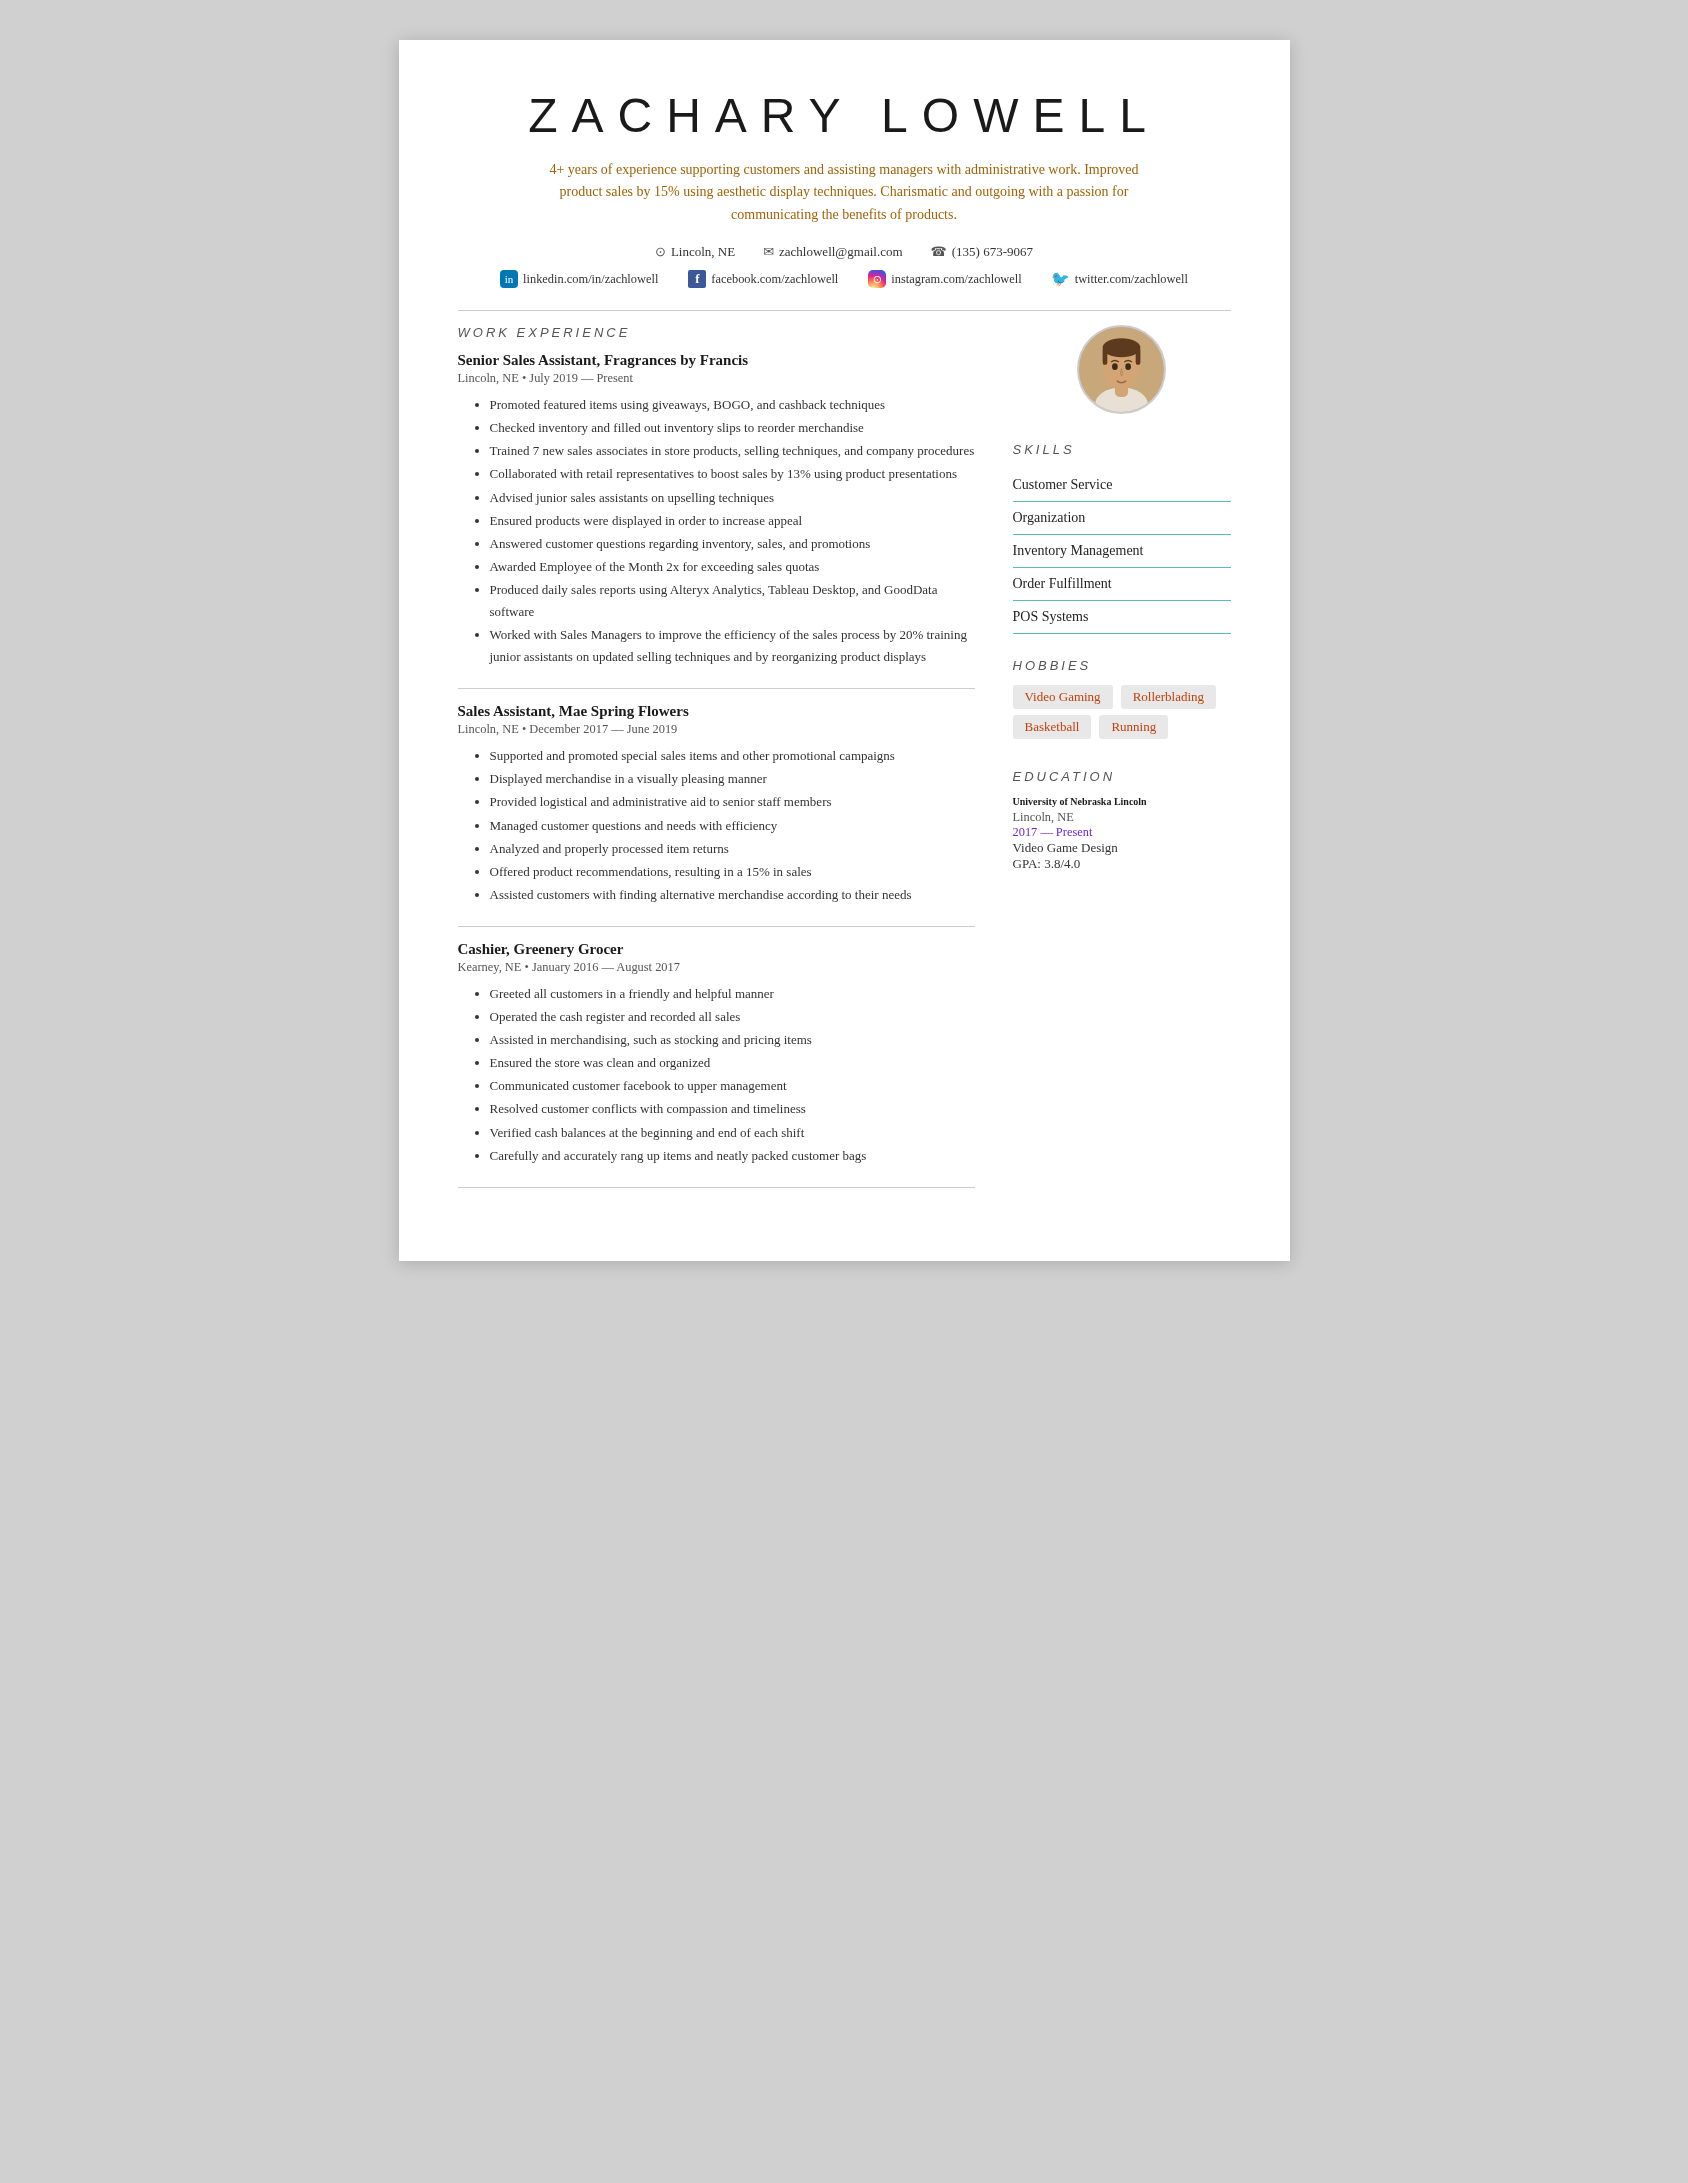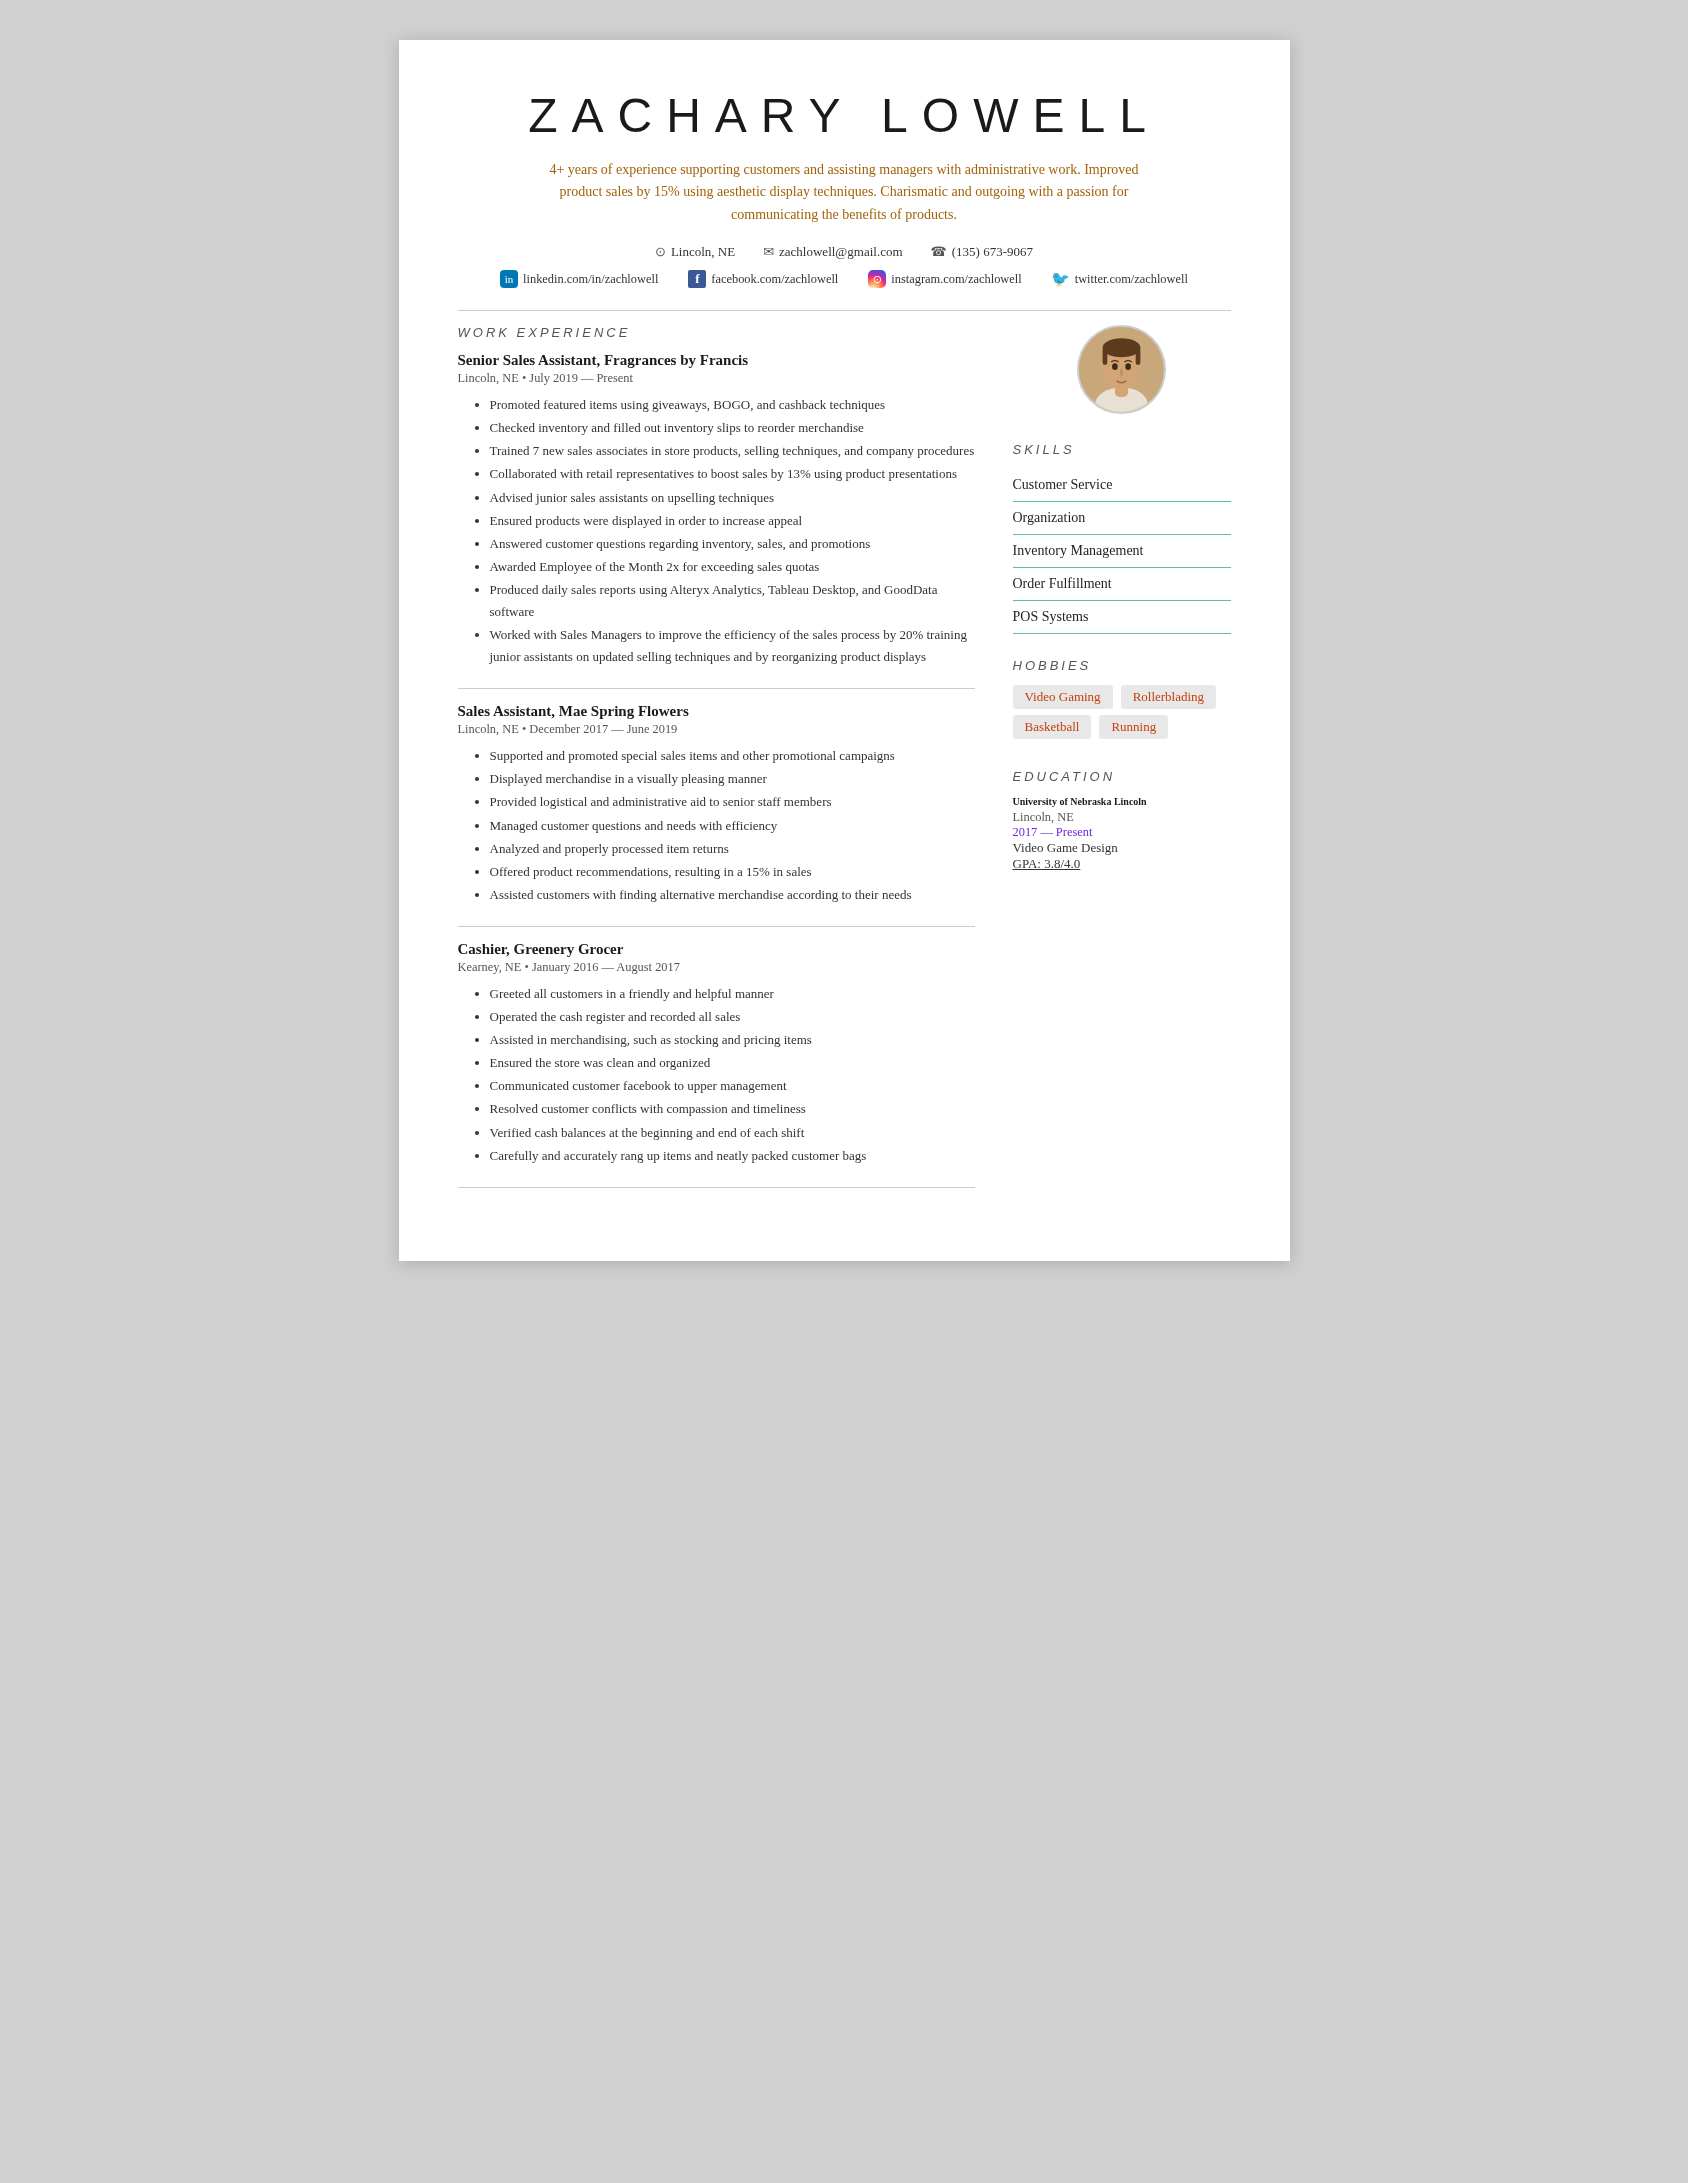--- a/index.html
+++ b/index.html
@@ -195,21 +195,20 @@
       font-size: 12.4px;
       color: #6d28d9;
     }
     .edu-major {
       font-size: 13px;
       color: #333;
     }
     .edu-gpa {
       font-size: 13px;
       color: #333;
-      text-decoration: underline;
     }
   </style>
 </head>
 <body>
 
 <div class="resume-paper">
 
   <div class="header">
     <div class="header-name">ZACHARY LOWELL</div>
     <div class="header-summary">4+ years of experience supporting customers and assisting managers with administrative work. Improved product sales by 15% using aesthetic display techniques. Charismatic and outgoing with a passion for communicating the benefits of products.</div>

